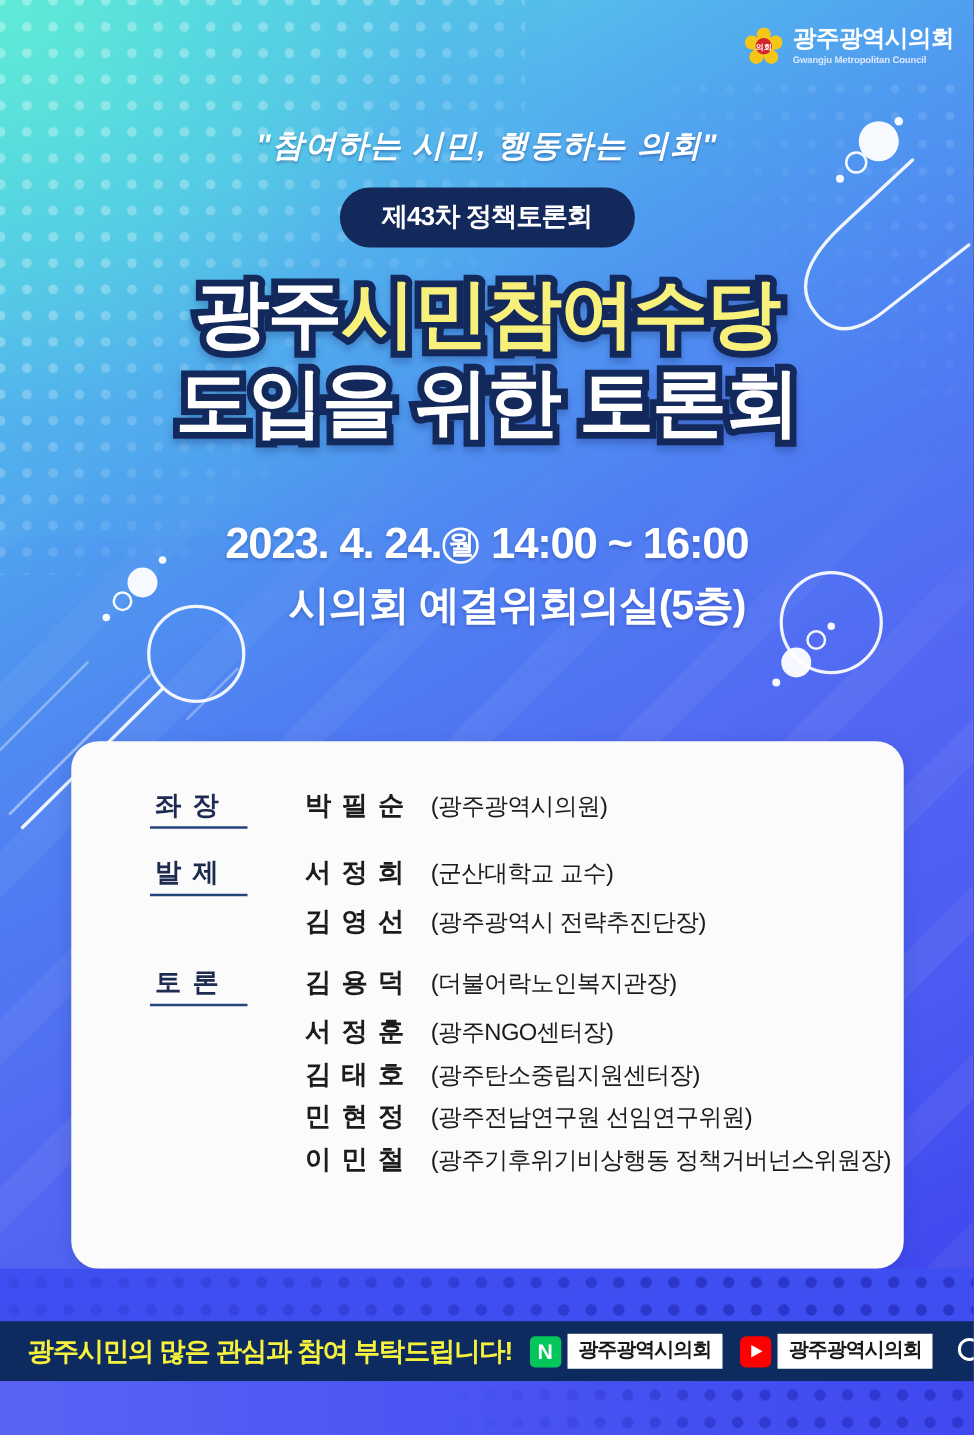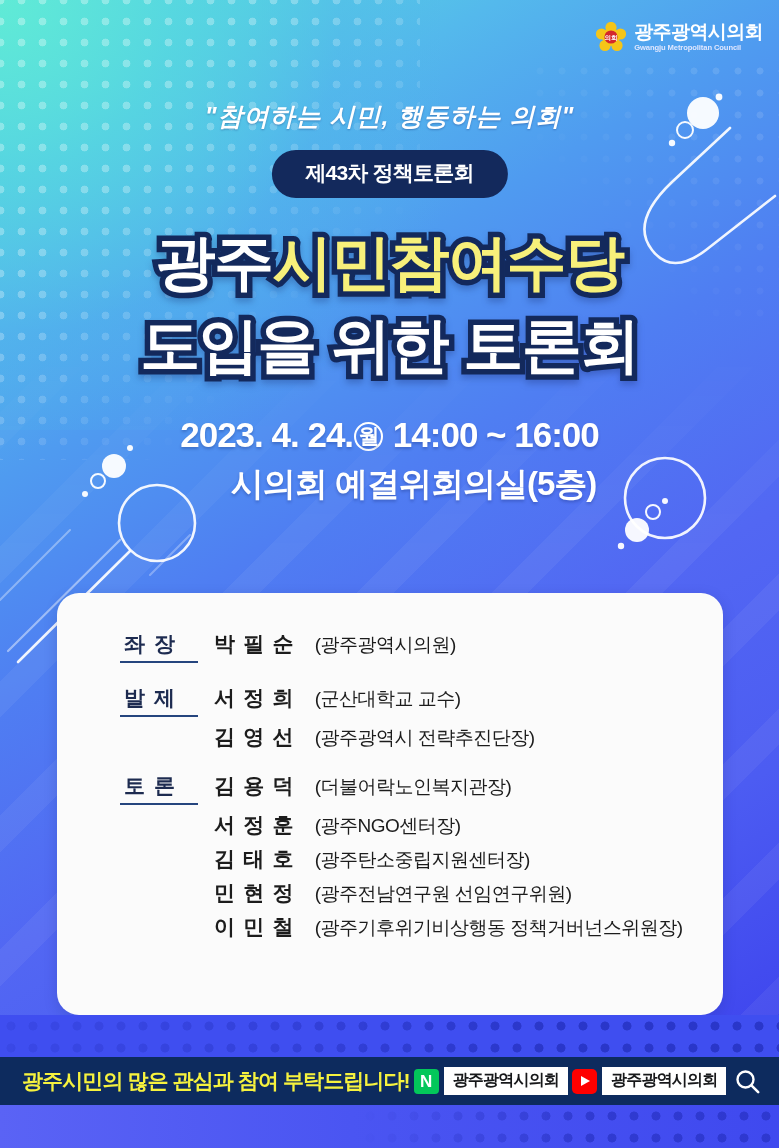--- a/index.html
+++ b/index.html
@@ -150,21 +150,20 @@
   }
   .title-line {
     font-size: 60px;
     font-weight: bold;
     letter-spacing: -1.5px;
     line-height: 1.19;
     white-space: nowrap;
     -webkit-text-stroke: 11px #13295c;
     paint-order: stroke fill;
     filter: drop-shadow(0 4px 3px rgba(18,36,100,0.28));
-    margin-top: 12px;
   }
   .t-white { color: #ffffff; }
   .t-yellow { color: #f7f07a; }
 
   
   .datetime {
     position: absolute;
     left: 0; right: 0; top: 415px;
     text-align: center;
     color: #ffffff;
@@ -210,20 +209,21 @@
     position: absolute;
     left: 63px; top: 37px;
     right: 20px;
   }
   .prog-group { margin-bottom: 21px; }
   .prog-group:last-child { margin-bottom: 0; }
   .prog-row {
     display: flex;
     align-items: baseline;
     margin-bottom: 6px;
+    gap: 30px;
   }
   .prog-row:last-child { margin-bottom: 0; }
   .prog-label {
     width: 78px;
     flex: 0 0 78px;
     color: #1d2b50;
     font-size: 21px;
     font-weight: bold;
     letter-spacing: 9px;
     text-indent: 4px;
@@ -265,20 +265,21 @@
     mask-image: linear-gradient(90deg, rgba(0,0,0,0.25) 0%, rgba(0,0,0,0.55) 35%, rgba(0,0,0,1) 70%);
   }
   .footer {
     position: absolute;
     left: 0; right: 0;
     top: 1057px; height: 48px;
     background: #0d2b5e;
     display: flex;
     align-items: center;
     padding: 0 14px 0 22px;
+    gap: 10px;
   }
   .footer-text {
     color: #f6f23e;
     font-size: 21px;
     font-weight: bold;
     letter-spacing: -0.9px;
     white-space: nowrap;
     flex: 0 0 auto;
   }
   .sns-badge {

